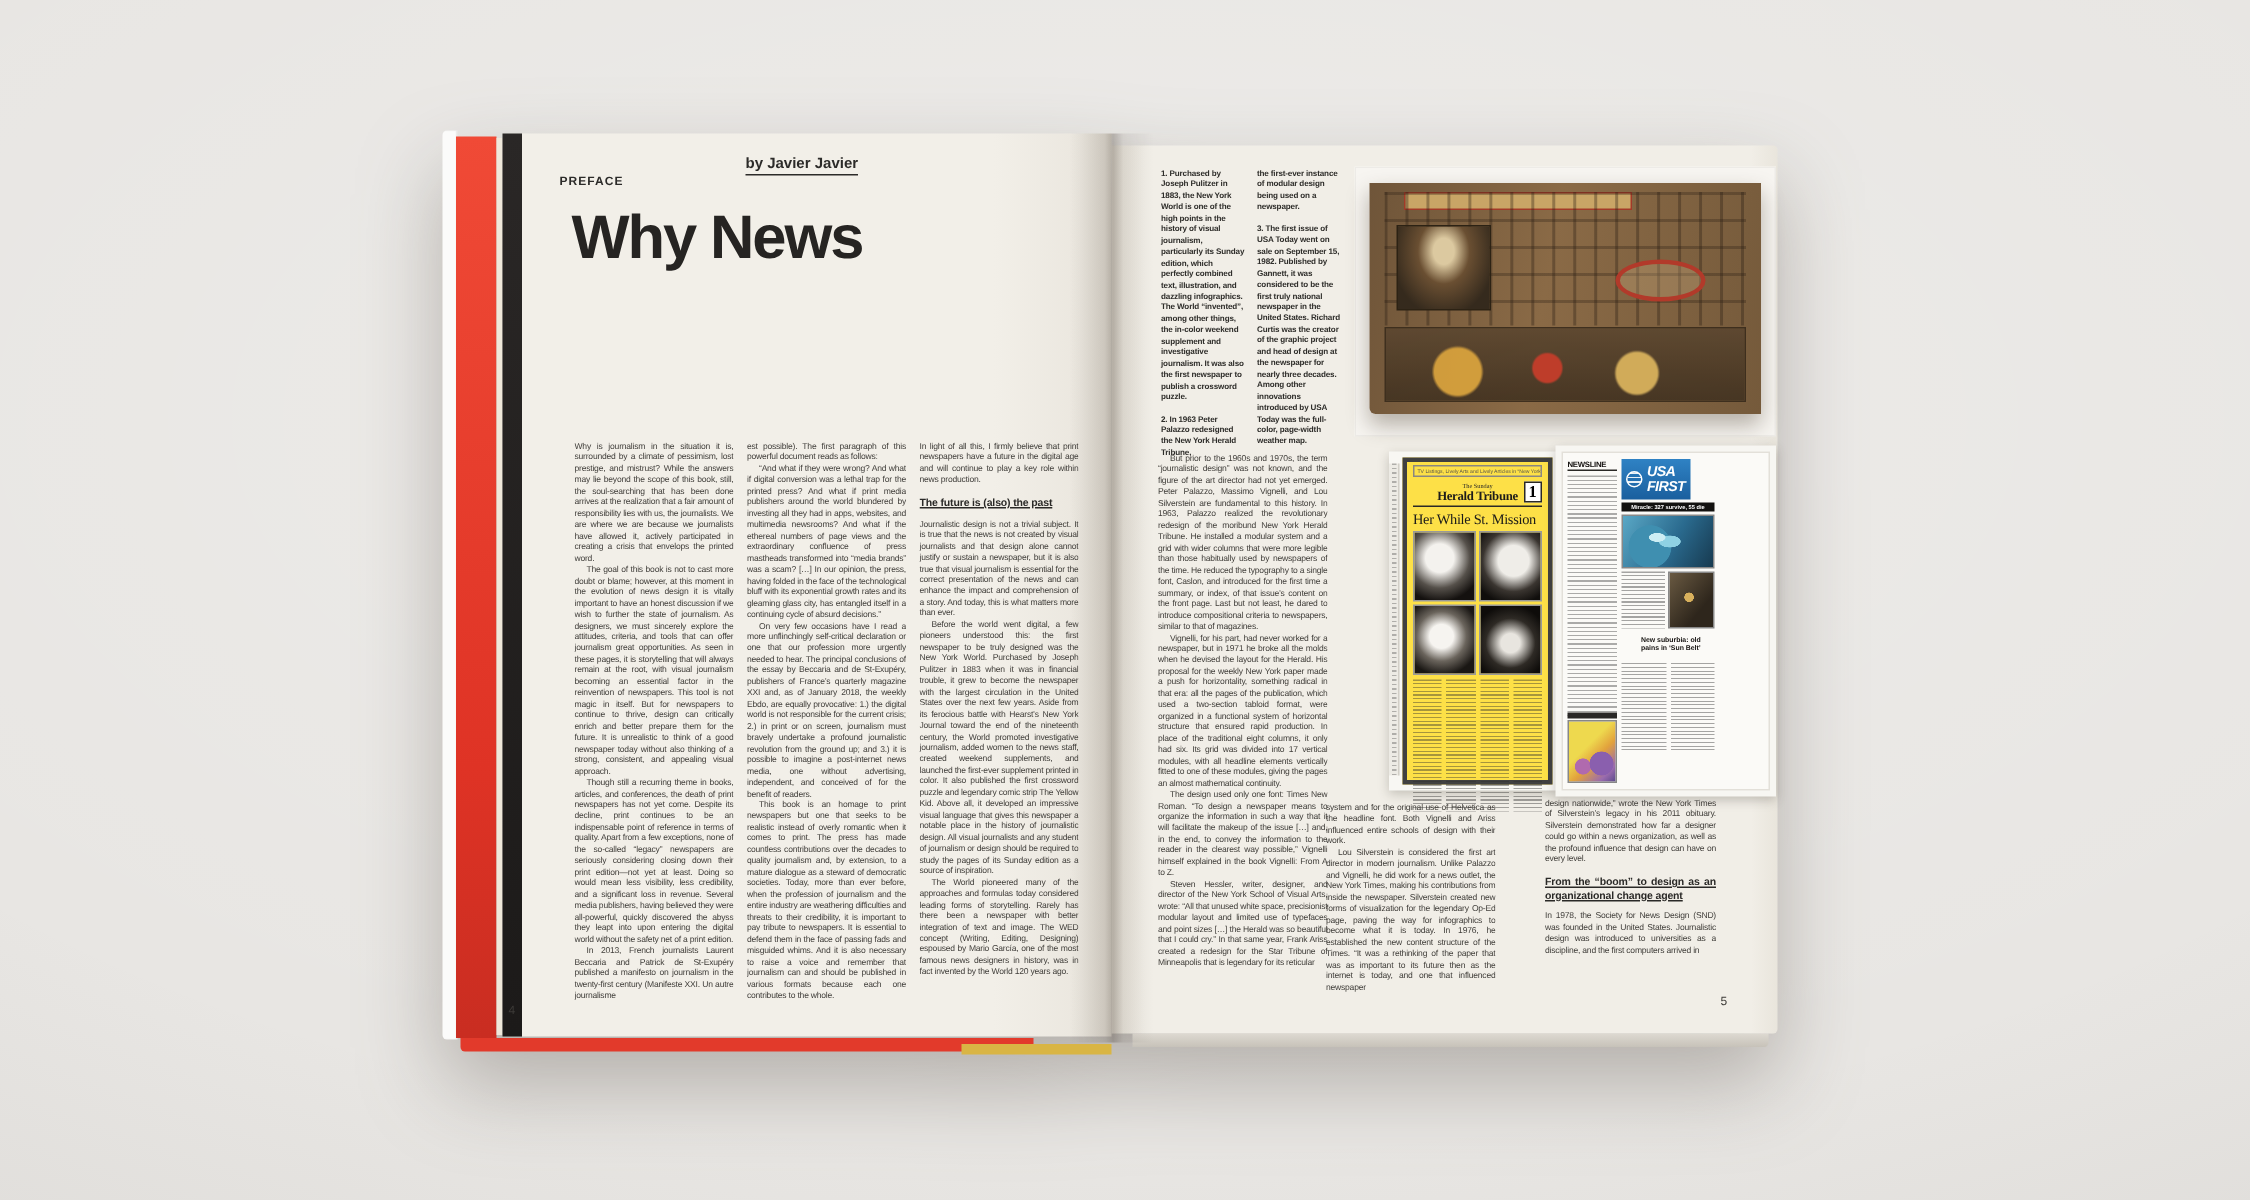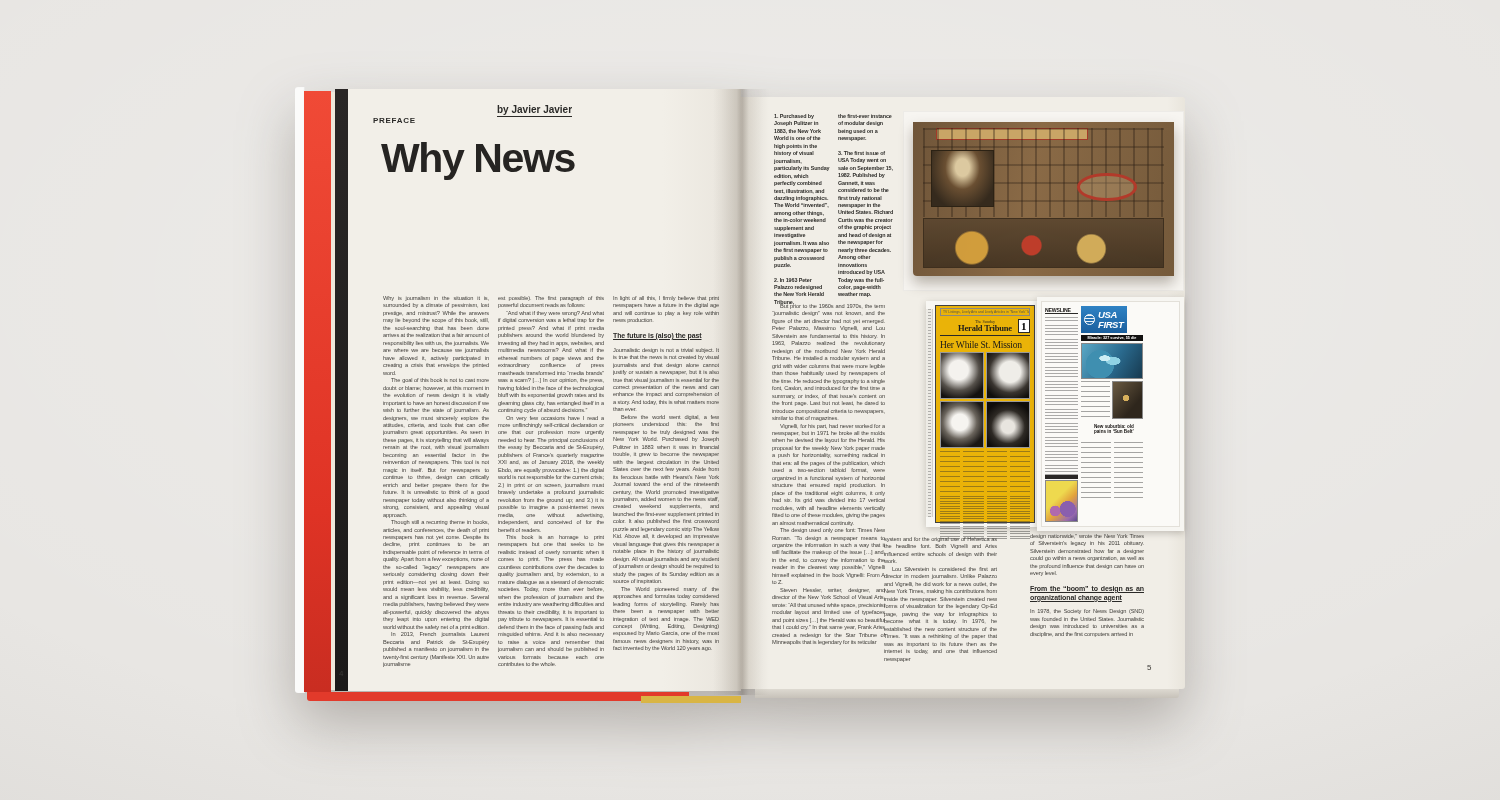--- a/index.html
+++ b/index.html
@@ -86,21 +86,21 @@
      radial-gradient(ellipse at 50% 30%, #dcd6c8 0 24%, rgba(0,0,0,0) 26%),
      radial-gradient(ellipse at 50% 44%, #cfa877 0 20%, rgba(0,0,0,0) 22%),
      linear-gradient(#bc9a60,#8a6a3e);}
   .ws-frieze{position:absolute;left:3%;right:3%;bottom:2%;height:7%;
     background:repeating-linear-gradient(90deg,#b5483a 0 3px,rgba(0,0,0,0) 3px 8px);opacity:.85;}
 
   
   .ht{position:absolute;left:185px;top:204px;width:113px;height:226px;background:#f8f7f3;box-shadow:0 2px 7px rgba(60,55,45,.25);}
   .ht-sliver{position:absolute;left:0;top:8px;bottom:10px;width:7px;background:#edebe5;border-right:1px solid #d2cfc7;
     background-image:repeating-linear-gradient(to bottom,rgba(60,60,60,.35) 0 1px,rgba(0,0,0,0) 1px 3px);background-size:3px 100%;background-repeat:no-repeat;background-position:2px 0;}
-  .ht-inner{position:absolute;left:9px;right:4px;top:4px;bottom:4px;background:#eab308;border:1px solid #404040;padding:2px 4px;}
+  .ht-inner{position:absolute;left:9px;right:4px;top:4px;bottom:4px;background:#fde047;border:3px solid #404040;padding:2px 4px;}
   .ht-topstrip{font-size:3.4px;color:#55524d;border:0.5px solid #8a8781;padding:1px 2px;text-align:center;white-space:nowrap;overflow:hidden;}
   .ht-masthead{position:relative;text-align:center;border-bottom:1px solid #2a2926;margin-top:2px;padding:1px 0 2px;}
   .ht-sunday{font-family:"Liberation Serif",serif;font-size:4.2px;color:#2a2926;}
   .ht-name{font-family:"Liberation Serif",serif;font-weight:bold;font-size:8.5px;color:#1d1c1a;letter-spacing:-.2px;line-height:1;}
   .ht-one{position:absolute;right:0;top:1px;font-family:"Liberation Serif",serif;font-weight:bold;font-size:11px;border:1px solid #2a2926;padding:0 2.5px;line-height:1.1;background:#fff;}
   .ht-headline{font-family:"Liberation Serif",serif;font-size:9.6px;color:#1c1b19;margin:3px 0 2px;letter-spacing:-.2px;}
   .ht-photos{display:grid;grid-template-columns:1fr 1fr;gap:2px;}
   .ht-photo{height:47px;border:0.5px solid #999;}
   .ht-p1{background:radial-gradient(circle at 42% 38%, #f4f2ee 0 26%, #55504a 55%, #14110f 80%);}
   .ht-p2{background:radial-gradient(circle at 55% 42%, #efede8 0 30%, #3a3530 60%, #100e0c 85%);}

